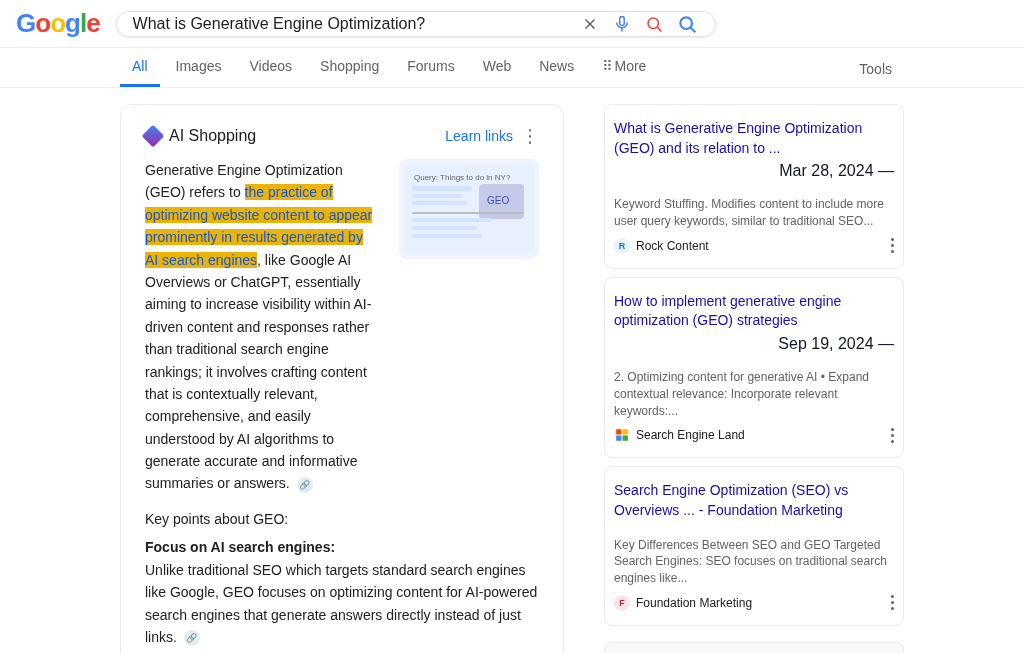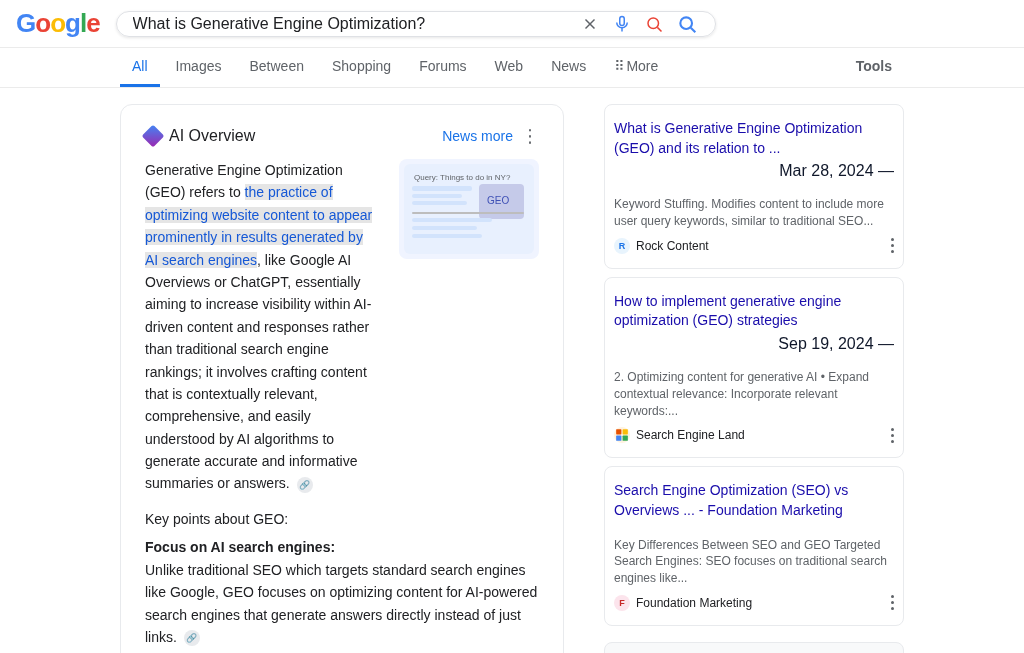--- a/index.html
+++ b/index.html
@@ -57,21 +57,21 @@
       padding: 2px;
       display: flex;
       align-items: center;
       justify-content: center;
       color: #5f6368;
     }
 
     
     .nav-tabs {
       display: flex;
-      align-items: flex-start;
+      align-items: flex-end;
       padding: 0 120px;
       border-bottom: 1px solid #ebebeb;
       gap: 4px;
     }
     .nav-tab {
       display: flex;
       align-items: center;
       gap: 4px;
       padding: 10px 12px;
       font-size: 14px;
@@ -85,21 +85,20 @@
       color: #1a73e8;
       border-bottom: 3px solid #1a73e8;
     }
     .nav-more { display: flex; align-items: center; gap: 2px; }
     .tools-tab {
       margin-left: auto;
       padding: 10px 12px;
       font-size: 14px;
       color: #5f6368;
       cursor: pointer;
-      font-weight: bold;
     }
 
     
     .main-content {
       display: flex;
       padding: 16px 120px;
       gap: 40px;
       max-width: 1024px;
     }
 
@@ -155,21 +154,21 @@
       display: flex;
       gap: 20px;
     }
     .overview-text {
       flex: 1;
       font-size: 14px;
       line-height: 1.6;
       color: #202124;
     }
     .highlight {
-      background-color: #e5e5e5;
+      background-color: #eab308;
       color: #1558d6;
     }
     .overview-image {
       width: 140px;
       flex-shrink: 0;
       border-radius: 8px;
       background: #f0f4ff;
       display: flex;
       align-items: center;
       justify-content: center;
@@ -344,43 +343,43 @@
             <line x1="16.5" y1="16.5" x2="22" y2="22"></line>
           </svg>
       </button>
     </div>
   </div>
 </div>
 
 <div class="nav-tabs">
   <div class="nav-tab active">All</div>
   <div class="nav-tab">Images</div>
-  <div class="nav-tab">Between</div>
+  <div class="nav-tab">Videos</div>
   <div class="nav-tab">Shopping</div>
   <div class="nav-tab">Forums</div>
   <div class="nav-tab">Web</div>
   <div class="nav-tab">News</div>
   <div class="nav-tab nav-more">
     <span>⠿</span>
     <span>More</span>
   </div>
   <div class="tools-tab">Tools</div>
 </div>
 
 <div class="main-content">
 
   <div class="left-panel">
     <div class="ai-overview-box">
       <div class="ai-overview-header">
         <div class="ai-overview-title">
           <div class="ai-diamond"></div>
-          <span>AI Overview</span>
+          <span>AI Shopping</span>
         </div>
         <div class="ai-overview-header-right">
-          <a class="learn-more">News more</a>
+          <a class="learn-more">Learn links</a>
           <span style="color:#5f6368;cursor:pointer;font-size:18px;">⋮</span>
         </div>
       </div>
 
       <div class="overview-body">
         <div class="overview-text">
           <span>Generative Engine Optimization (GEO) refers to </span><span class="highlight">the practice of optimizing website content to appear prominently in results generated by AI search engines</span><span>, like Google AI Overviews or ChatGPT, essentially aiming to increase visibility within AI-driven content and responses rather than traditional search engine rankings; it involves crafting content that is contextually relevant, comprehensive, and easily understood by AI algorithms to generate accurate and informative summaries or answers.</span>
           <span class="link-icon">🔗</span>
         </div>
         <div class="overview-image">

